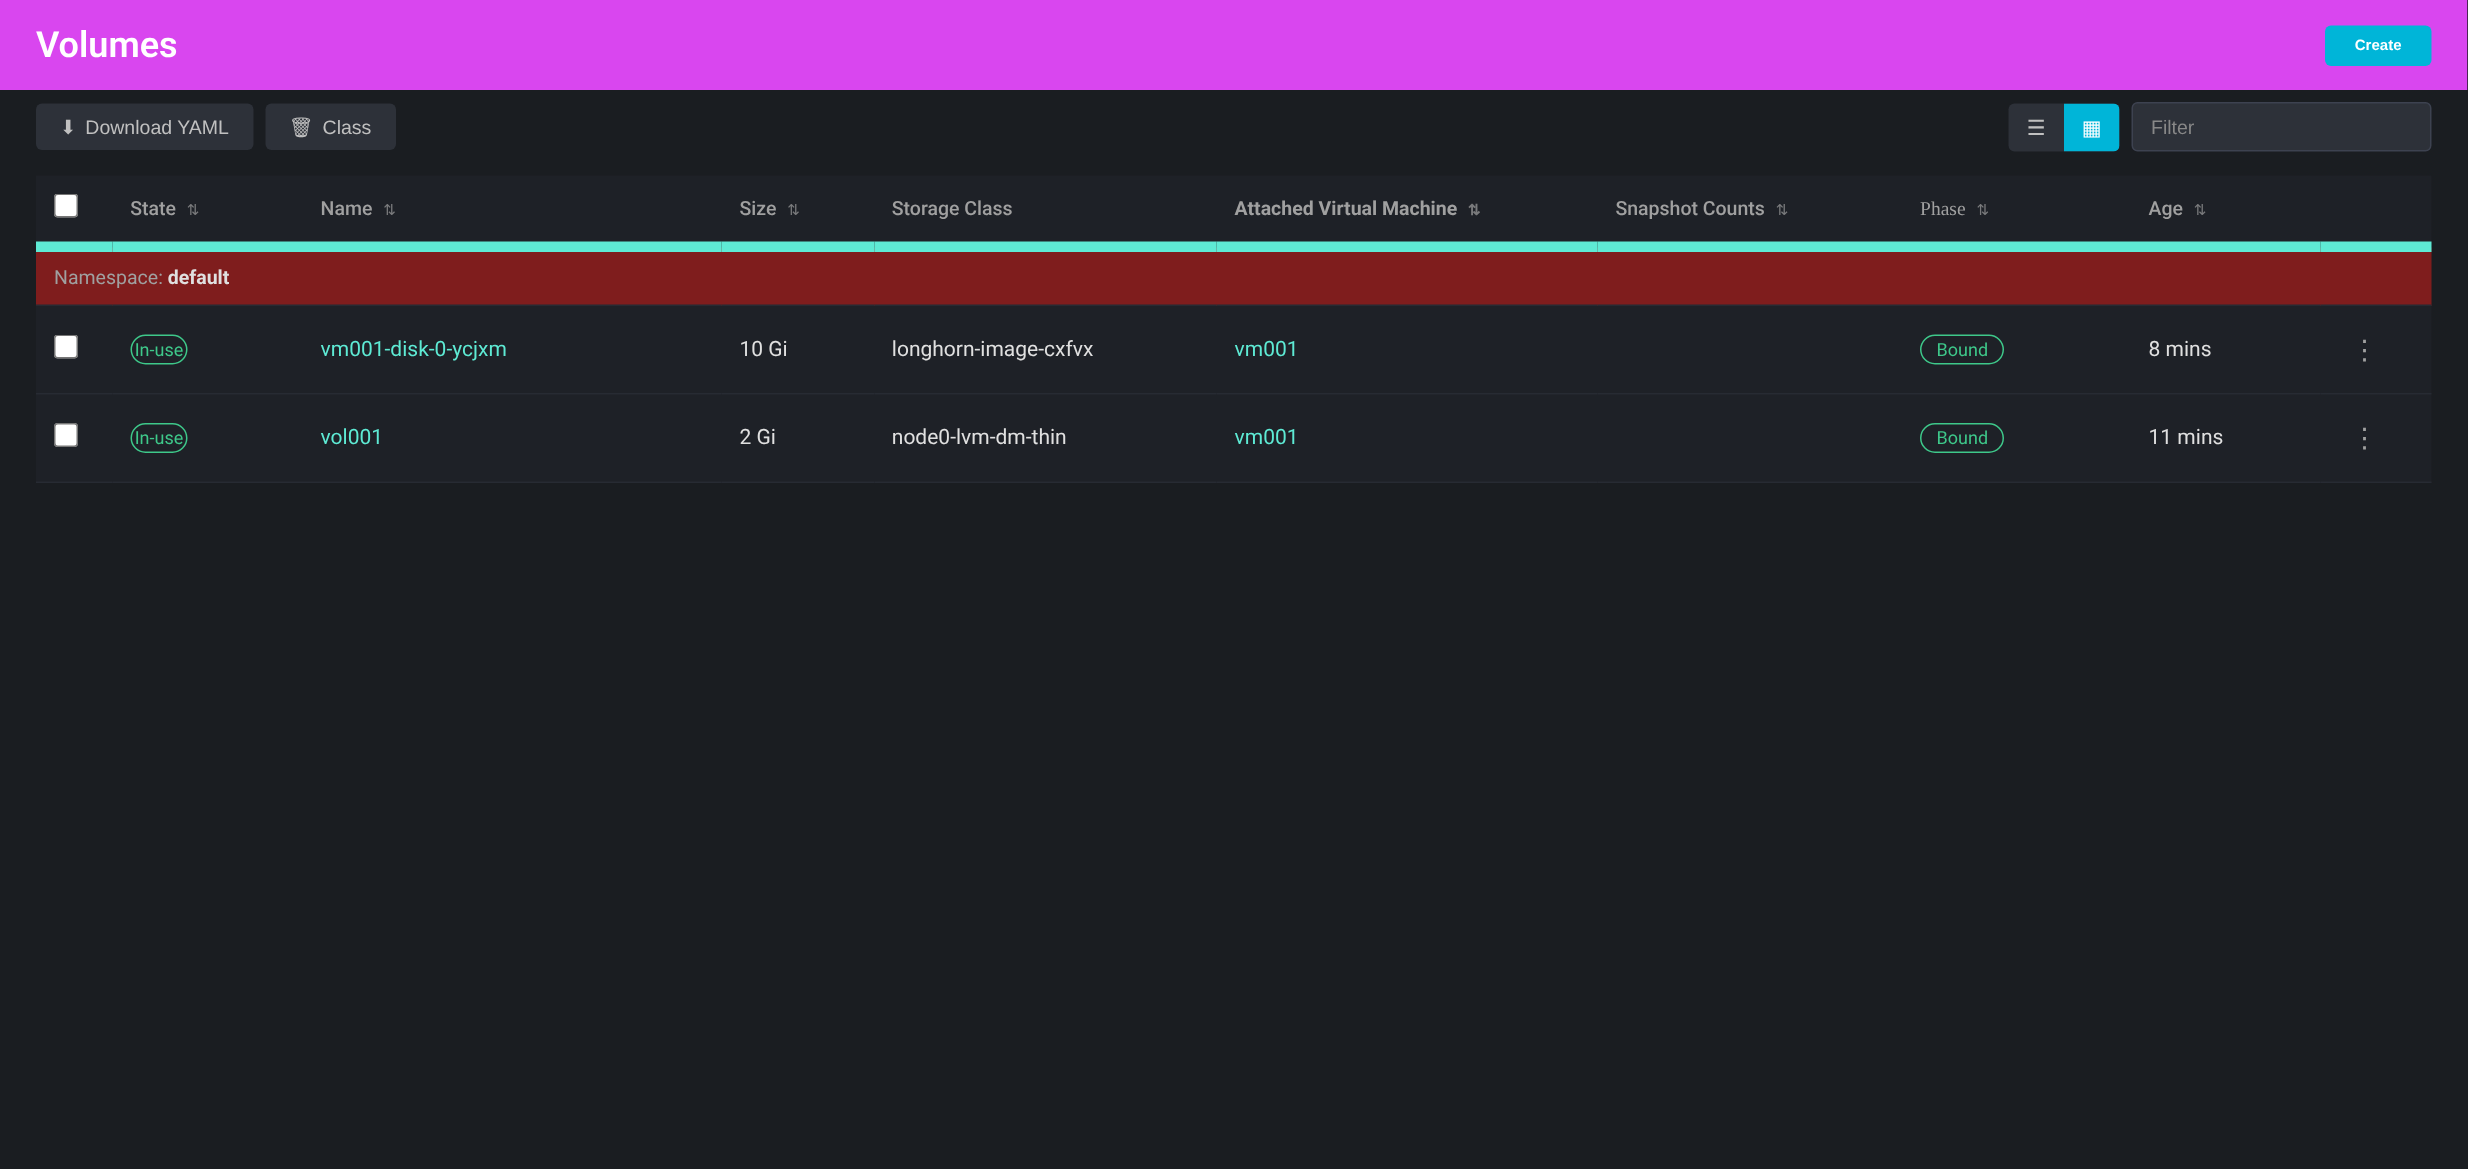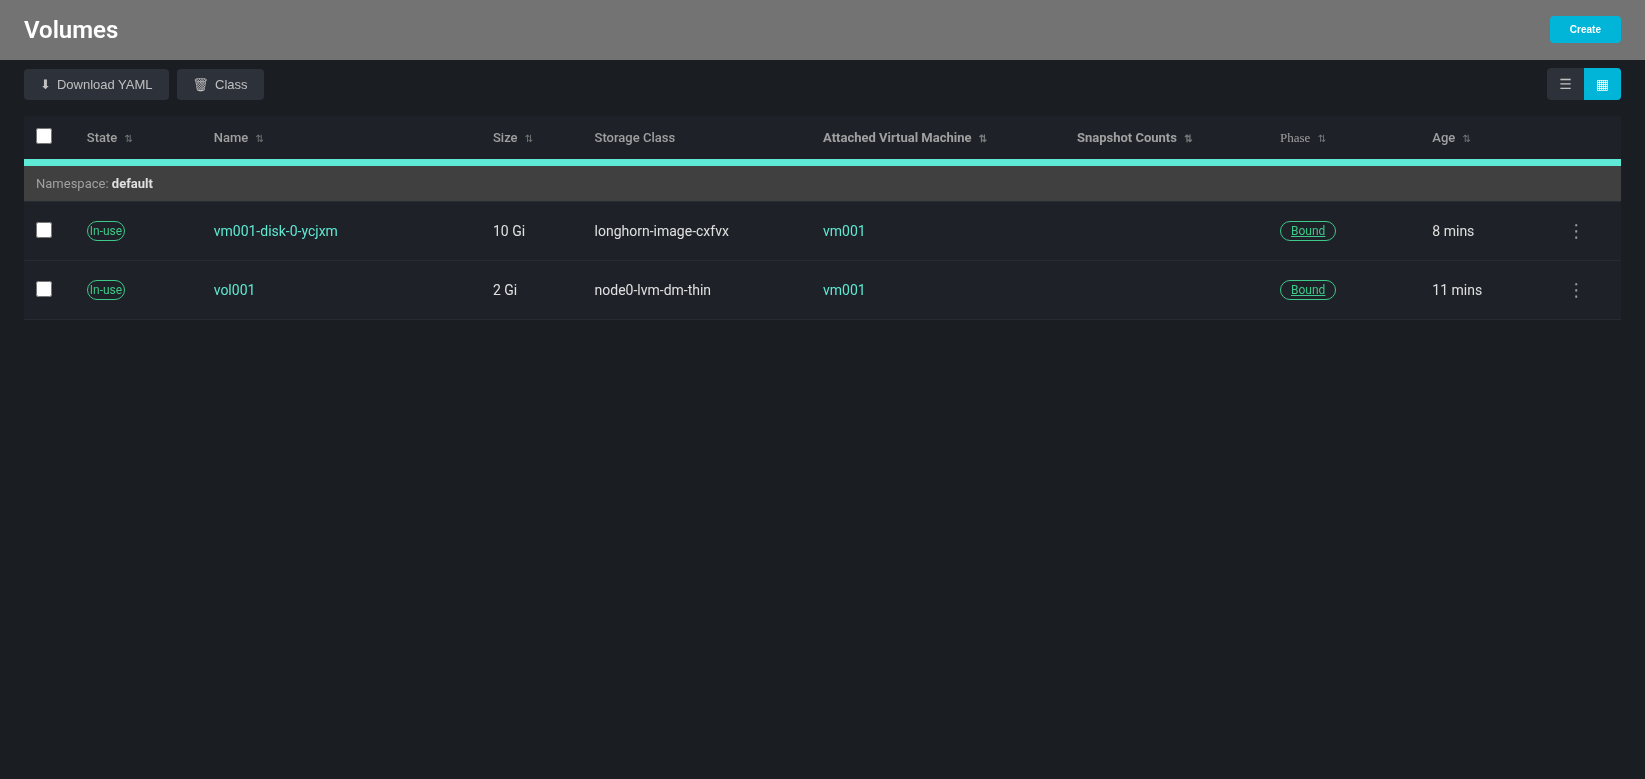--- a/index.html
+++ b/index.html
@@ -5,24 +5,24 @@
     * { box-sizing: border-box; margin: 0; padding: 0; }
     body {
       background-color: #1a1d21;
       color: #e0e0e0;
       font-family: -apple-system, BlinkMacSystemFont, 'Segoe UI', Roboto, sans-serif;
       font-size: 14px;
       min-height: 779px;
     }
     .header {
       display: flex;
-      align-items: flex-start;
+      align-items: flex-end;
       justify-content: space-between;
       padding: 16px 24px;
-      background-color: #737373;
+      background-color: #d946ef;
     }
     .page-title {
       font-size: 24px;
       font-weight: 600;
       color: #ffffff;
     }
     .create-btn {
       background-color: #00b5d8;
       color: #ffffff;
       border: none;
@@ -121,21 +121,21 @@
     .checkbox-cell {
       width: 40px;
     }
     .checkbox-cell input[type="checkbox"] {
       width: 16px;
       height: 16px;
       accent-color: #00b5d8;
       cursor: pointer;
     }
     .namespace-row td {
-      background-color: #404040;
+      background-color: #7f1d1d;
       padding: 10px 12px;
       font-size: 13px;
       color: #a0a0a0;
     }
     .namespace-bold {
       font-weight: 700;
       color: #e0e0e0;
     }
     .state-badge {
       display: inline-block;
@@ -147,42 +147,41 @@
       white-space: nowrap;
     }
     .phase-badge {
       display: inline-block;
       border: 1px solid #3ec88a;
       color: #3ec88a;
       border-radius: 20px;
       padding: 2px 10px;
       font-size: 12px;
       white-space: nowrap;
-      text-decoration: underline;
     }
     .link-text {
       color: #5eead4;
       cursor: pointer;
       text-decoration: none;
     }
     .row-menu-btn {
       background: none;
       border: none;
       color: #a0a0a0;
       cursor: pointer;
       font-size: 18px;
       padding: 4px 8px;
       border-radius: 4px;
     }
     .col-state { width: 100px; }
     .col-name { width: 220px; }
     .col-size { width: 80px; }
     .col-storage-class { width: 180px; }
     .col-attached-vm { width: 200px; font-weight: bold; }
-    .col-snapshot { width: 160px; font-weight: bold; }
+    .col-snapshot { width: 160px; }
     .col-phase { width: 120px; font-family: Liberation Serif, serif; }
     .col-age { width: 100px; }
     .col-actions { width: 50px; }
   </style>
 </head>
 <body>
 
 <div class="header">
   <h1 class="page-title">Volumes</h1>
   <button class="create-btn">Create</button>
@@ -201,20 +200,21 @@
   </div>
   <div class="toolbar-right">
     <div class="view-toggle">
       <button class="view-toggle-btn">
         <span>☰</span>
       </button>
       <button class="view-toggle-btn active">
         <span>▦</span>
       </button>
     </div>
+    <input class="filter-input" type="text" placeholder="Filter" style="">
   </div>
 </div>
 
 <div class="table-container">
   <table>
     <thead>
       <tr>
         <th class="checkbox-cell">
           <input type="checkbox" style="">
         </th>

